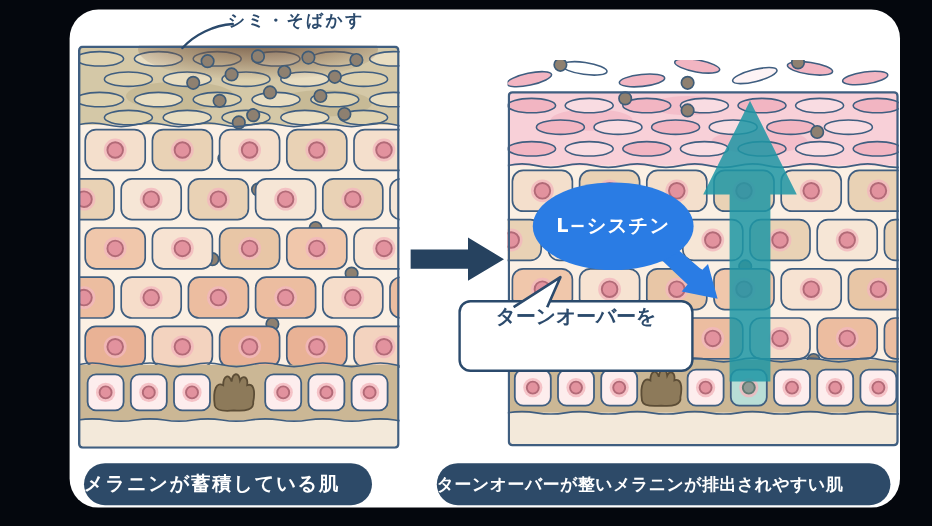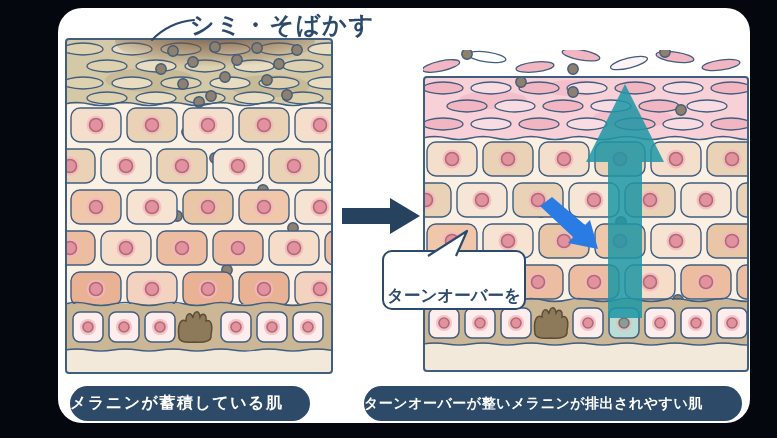--- a/index.html
+++ b/index.html
@@ -5,25 +5,25 @@
   :root{
     --bg:#04070d; --card:#ffffff; --ink:#2b4a6c; --pill:#2d4a68; --pill-text:#ffffff;
     --blue:#2a7ce4;
   }
   *{box-sizing:border-box;}
   html,body{margin:0;padding:0;}
   body{background:var(--bg);font-family:"DejaVu Sans",sans-serif;}
   .stage{position:relative;width:777px;height:438px;background:var(--bg);overflow:hidden;}
   .card{position:absolute;left:58px;top:8px;width:692px;height:415px;background:var(--card);border-radius:24px;}
   .abs{position:absolute;}
-  .top-label{left:190px;top:9px;font-size:24px;font-weight:bold;color:var(--ink);letter-spacing:2px;white-space:nowrap;}
+  .top-label{left:190px;top:9px;font-size:14px;font-weight:bold;color:var(--ink);letter-spacing:2px;white-space:nowrap;}
   .blue-bubble{left:444px;top:152px;width:134px;height:73px;background:var(--blue);border-radius:50%;
     display:flex;align-items:center;justify-content:center;color:#fff;font-weight:bold;font-size:16px;letter-spacing:1px;}
-  .white-bubble{left:382px;top:250px;width:144px;height:60px;background:#fff;border:2.5px solid var(--ink);border-radius:10px;
-    display:flex;flex-direction:column;align-items:center;justify-content:flex-end;color:var(--ink);font-weight:bold;font-size:16.5px;line-height:1.45;}
+  .white-bubble{left:382px;top:250px;width:196px;height:60px;background:#fff;border:2.5px solid var(--ink);border-radius:10px;
+    display:flex;flex-direction:column;align-items:center;justify-content:flex-start;color:var(--ink);font-weight:bold;font-size:16.5px;line-height:1.45;}
   .pill{top:386px;height:35px;background:var(--pill);border-radius:18px;display:flex;align-items:center;
     color:var(--pill-text);font-weight:bold;white-space:nowrap;}
   .pill-left{left:70px;width:240px;font-size:16px;letter-spacing:1.5px;}
   .pill-right{left:364px;width:378px;font-size:14px;letter-spacing:0.5px;}
 </style>
 </head>
 <body>
 
 <div class="stage">
   <div class="card"></div>
@@ -390,20 +390,23 @@
   </svg>
 
   <svg class="abs" style="left:342px;top:197px;" width="82" height="38">
     <polygon points="0,11 48,11 48,1 78,19 48,37 48,27 0,27" fill="#26425f"></polygon>
   </svg>
 
   <svg class="abs" style="left:540px;top:197px;" width="62" height="60">
     <polygon points="12,0 45,28 50,23 58,52 28,46 33,40 0,9" fill="#2a7ce4"></polygon>
   </svg>
 
+  <div class="abs blue-bubble">
+    <span>L−シスチン</span>
+  </div>
 
   <div class="abs white-bubble">
     <div>ターンオーバーを</div>
   </div>
   <svg class="abs" style="left:420px;top:229px;" width="52" height="28">
     <path d="M8 27 L47 2 L36 27" fill="#ffffff" stroke="#2b4a6c" stroke-width="2.2" stroke-linejoin="round"></path>
   </svg>
 
   <div class="abs pill pill-left">
     <span>メラニンが蓄積している肌</span>

